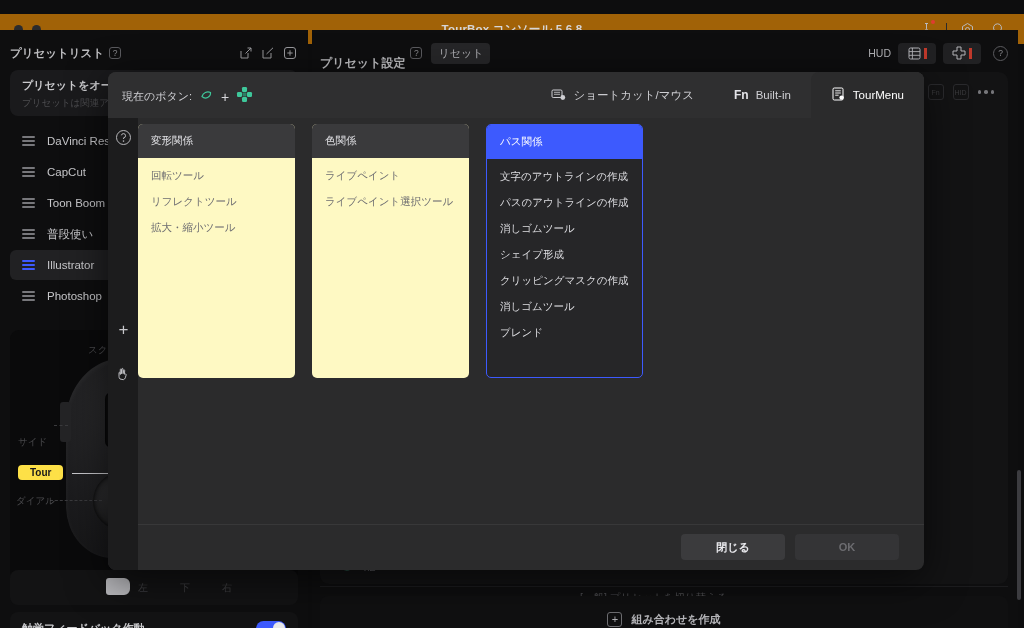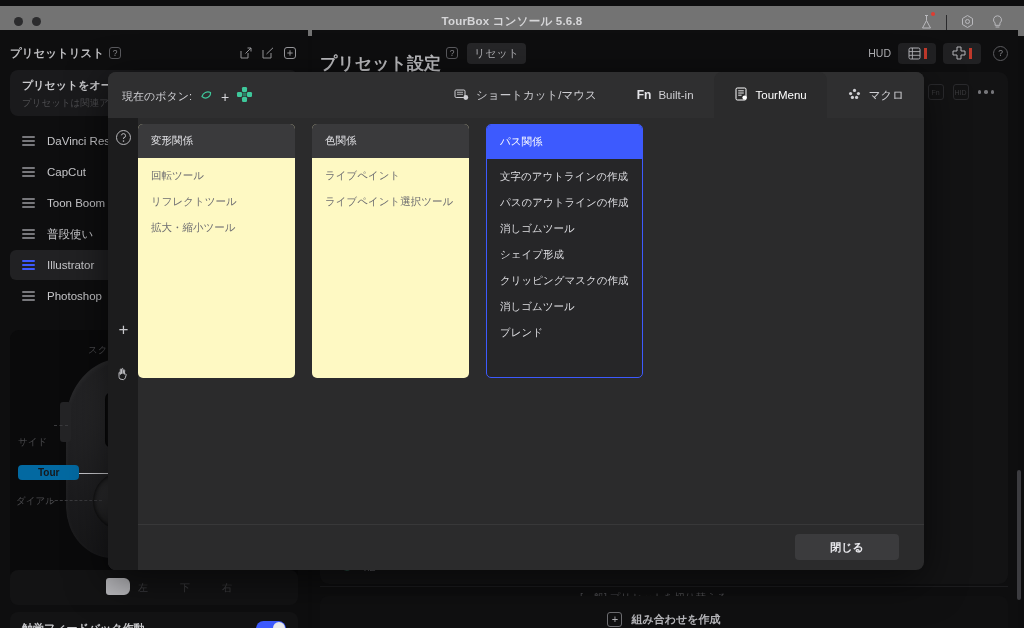--- a/index.html
+++ b/index.html
@@ -6,22 +6,22 @@
   html, body {
     width: 1024px; height: 628px;
     background: #0b0b0c;
     font-family: "Liberation Sans", "DejaVu Sans", sans-serif;
     overflow: hidden;
   }
   #app { position: relative; width: 1024px; height: 628px; background: #0d0d0e; }
 
   
   .titlebar {
-    position: absolute; left: 0; top: 6px; width: 1024px; height: 30px;
-    background: #737373;
+    position: absolute; left: 0; top: 14px; width: 1024px; height: 30px;
+    background: #a16207;
     display: flex; align-items: center;
   }
   .traffic { position: absolute; left: 14px; top: 11px; display: flex; gap: 9px; }
   .traffic i { width: 9px; height: 9px; border-radius: 50%; background: #2b2b2d; display: block; }
   .win-title {
     position: absolute; left: 0; width: 1024px; text-align: center;
     font-size: 11.5px; font-weight: bold; color: #d6d6d8; letter-spacing: .2px;
   }
   .title-icons { position: absolute; right: 12px; top: 5px; display: flex; align-items: center; gap: 0; }
   .ticon { width: 30px; height: 22px; display: flex; align-items: center; justify-content: center; position: relative; }
@@ -89,22 +89,22 @@
   .dev-side {
     position: absolute; left: 50px; top: 72px; width: 11px; height: 40px;
     background: #242426; border-radius: 3px;
   }
   .lbl { position: absolute; font-size: 9.5px; color: #4a4a4d; white-space: nowrap; }
   .lbl-scroll { left: 78px; top: 14px; }
   .lbl-side { left: 8px; top: 90px; margin-top: 16px; }
   .lbl-dial { left: 6px; top: 165px; }
   .dash { position: absolute; border-top: 1px dashed #3a3a3d; }
   .tour-tag {
-    position: absolute; left: 8px; top: 135px; padding: 2px 20px;
-    background: #0369a1; color: #17171a; font-size: 10px; border-radius: 4px; font-weight: bold;
+    position: absolute; left: 8px; top: 135px; padding: 2px 12px;
+    background: #fde047; color: #17171a; font-size: 10px; border-radius: 4px; font-weight: bold;
   }
   .tour-line { position: absolute; left: 62px; top: 143px; width: 40px; height: 1px; background: #c8c8cc; }
 
   .btnrow-card {
     position: absolute; left: 10px; top: 540px; width: 288px; height: 35px;
     background: #131314; border-radius: 8px;
   }
   .btnrow-card .hand {
     position: absolute; left: 96px; top: 8px; width: 24px; height: 17px;
     background: #b8b8bc; border-radius: 3px 6px 6px 3px;
@@ -121,21 +121,21 @@
     width: 30px; height: 15px; border-radius: 8px; background: #3d5afe; position: relative;
   }
   .toggle i { position: absolute; right: 1.5px; top: 1.5px; width: 12px; height: 12px; border-radius: 50%; background: #e8e8ea; display: block; }
 
   
   .right-panel {
     position: absolute; left: 312px; top: 30px; width: 706px; height: 598px;
     background: #0e0e0f;
   }
   .ps-head { position: absolute; left: 8px; top: 8px; right: 10px; height: 30px; display: flex; align-items: center; }
-  .ps-title { font-size: 17px; color: #bdbdc0; font-weight: bold; margin-top: 21px; }
+  .ps-title { font-size: 12px; color: #bdbdc0; font-weight: bold; margin-top: 21px; }
   .reset-btn {
     margin-left: 9px; padding: 3px 7px; background: #262628; border-radius: 4px;
     font-size: 11px; color: #b4b4b8;
   }
   .hud-wrap { position: absolute; right: 0; display: flex; align-items: center; gap: 7px; }
   .hud-lbl { font-size: 10.5px; color: #b4b4b8; }
   .hud-btn {
     width: 38px; height: 21px; background: #212123; border-radius: 4px;
     display: flex; align-items: center; justify-content: center; gap: 3px;
   }
@@ -194,21 +194,21 @@
   .col { width: 157px; height: 254px; border-radius: 5px; background: #fef9c3; overflow: hidden; }
   .col-head { height: 34px; display: flex; align-items: center; padding: 0 13px; background: #3a3a3c; font-size: 10.5px; color: #e0e0e4; }
   .col.sel { border: 1px solid #3d5afe; background: #262628; }
   .col.sel .col-head { background: #3d5afe; color: #fff; }
   .col-items { padding: 11px 13px; display: flex; flex-direction: column; gap: 12px; }
   .col-item { font-size: 10.5px; color: #6d6d71; white-space: nowrap; }
   .col.sel .col-item { color: #dedee2; }
 
   .modal-footer { position: absolute; left: 30px; bottom: 0; width: 786px; height: 46px; }
   .mf-line { position: absolute; left: 0; top: 0; width: 786px; height: 1px; background: #383839; }
-  .mf-btns { position: absolute; right: 25px; top: 10px; display: flex; gap: 10px; flex-direction: column; }
+  .mf-btns { position: absolute; right: 25px; top: 10px; display: flex; gap: 10px; }
   .mbtn { width: 104px; height: 26px; border-radius: 4px; display: flex; align-items: center; justify-content: center; font-size: 11px; }
   .mbtn.close { background: #3b3b3d; color: #eaeaee; font-weight: bold; }
   .mbtn.ok { background: #343436; color: #6c6c70; font-weight: bold; }
 </style>
 </head>
 <body>
 
 <div id="app">
 
   <div class="titlebar">
@@ -444,32 +444,20 @@
         </div>
         <div class="tab active">
           <span>
             <svg width="15" height="15" viewBox="0 0 15 15">
                 <rect x="2" y="1" width="10" height="12" rx="1.3" fill="none" stroke="#fff" stroke-width="1"></rect>
                 <path d="M4.2 3.8h5.6M4.2 6h5.6M4.2 8.2h3.4" stroke="#fff" stroke-width=".9"></path>
                 <circle cx="10.6" cy="10.6" r="2.2" fill="#fff"></circle>
               </svg>
           </span>
           <span>TourMenu</span>
-        </div>
-        <div class="tab">
-          <span>
-            <svg width="15" height="13" viewBox="0 0 15 13">
-                <circle cx="7.5" cy="2.4" r="1.6" fill="#cfcfd3"></circle>
-                <circle cx="3.6" cy="5.6" r="1.6" fill="#cfcfd3"></circle>
-                <circle cx="11.4" cy="5.6" r="1.6" fill="#cfcfd3"></circle>
-                <circle cx="5.4" cy="9.4" r="1.6" fill="#cfcfd3"></circle>
-                <circle cx="9.6" cy="9.4" r="1.6" fill="#cfcfd3"></circle>
-              </svg>
-          </span>
-          <span>マクロ</span>
         </div>
       </div>
     </div>
 
     <div class="modal-side">
       <span class="side-ico side-help">
         <svg width="17" height="17" viewBox="0 0 17 17">
             <circle cx="8.5" cy="8.5" r="7" fill="none" stroke="#b6b6ba" stroke-width="1"></circle>
             <path d="M6.4 6.3a2.1 2.1 0 1 1 2.2 2.5v1.2" fill="none" stroke="#b6b6ba" stroke-width="1"></path>
             <circle cx="8.5" cy="12.1" r=".8" fill="#b6b6ba"></circle>

